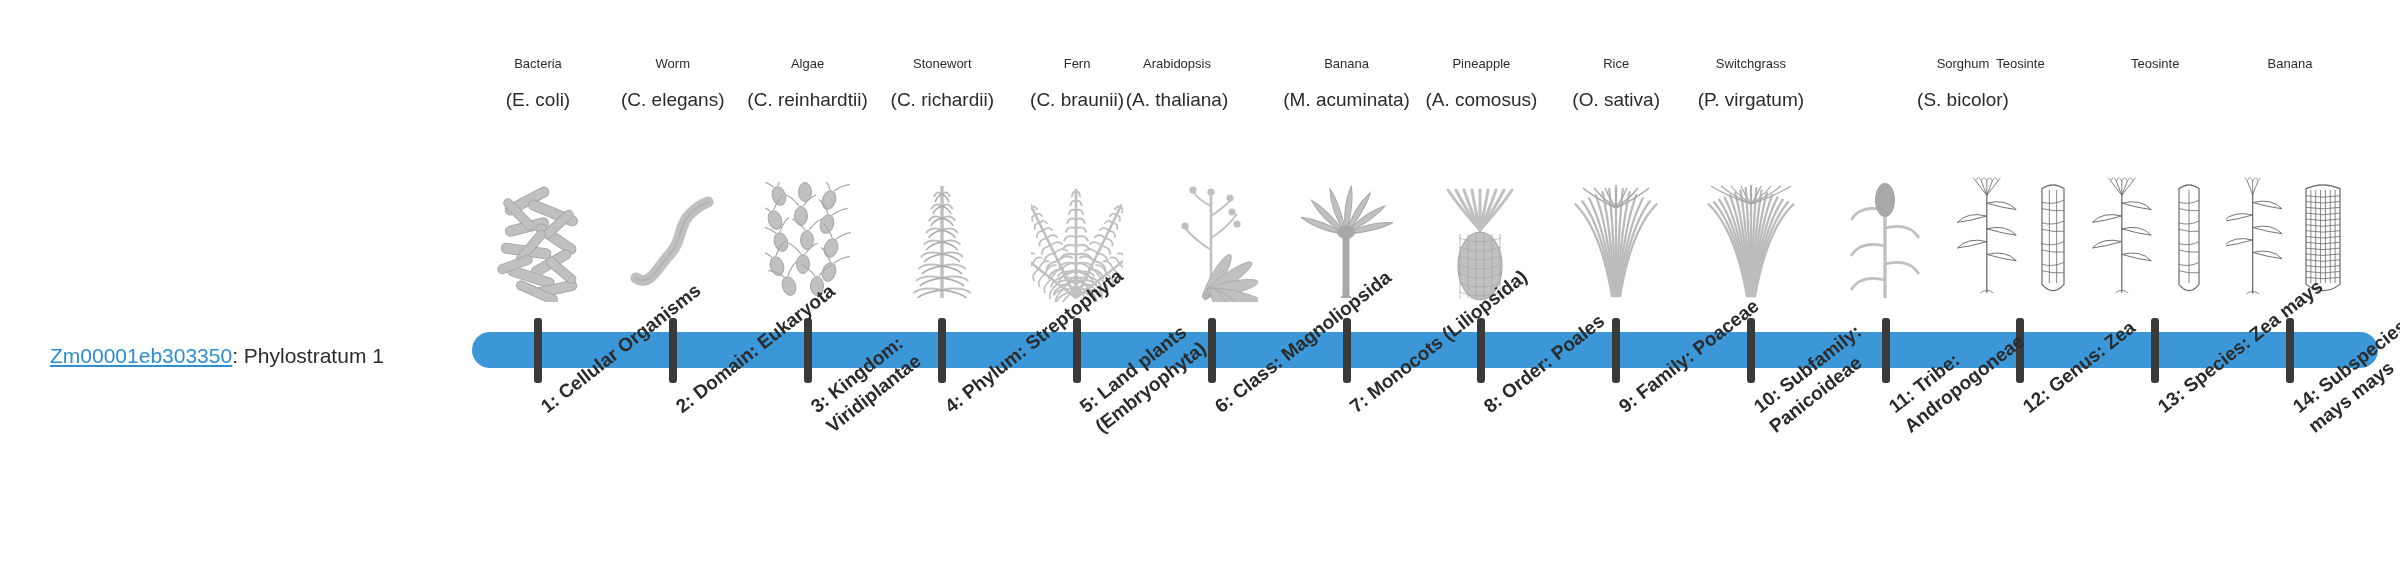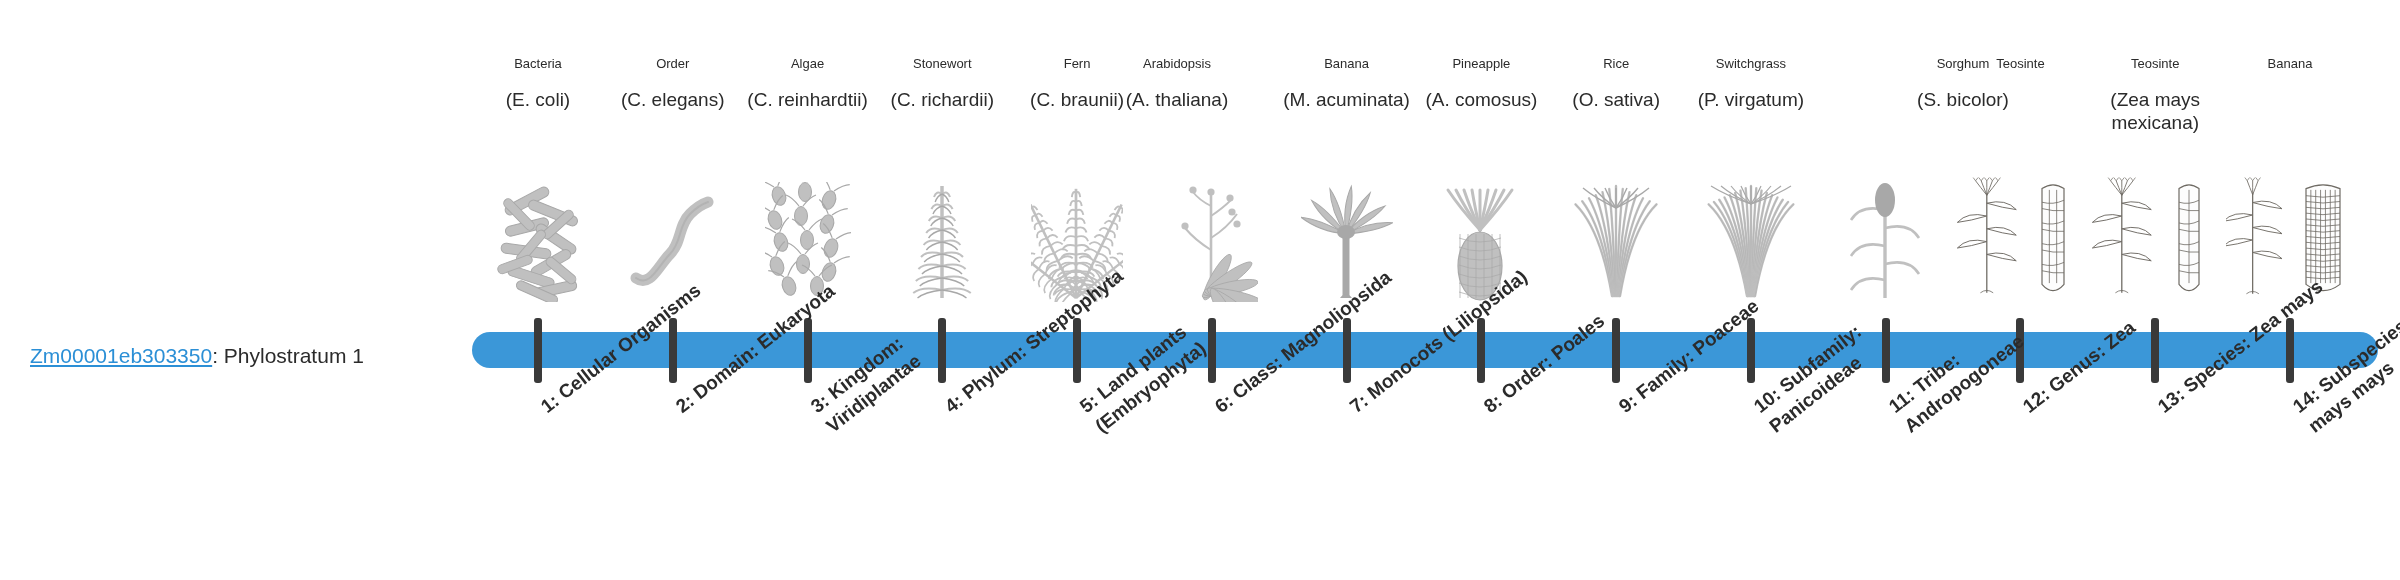--- a/index.html
+++ b/index.html
@@ -28,20 +28,21 @@
     text-align: left;
     font-size: 21px;
     line-height: 26px;
     white-space: nowrap;
     padding-left: 30px;
   }
   .gene-id {
     color: #2b8fd6;
     text-decoration: underline;
     cursor: pointer;
+    margin-left: 20px;
   }
   .gene-strat { color: #2b2b2b; }
 
   
   .track-area {
     position: absolute;
     left: 472px;
     top: 0px;
     width: 1906px;
     height: 580px;
@@ -153,21 +154,21 @@
         <div class="tick" style="left: 1548.46px;"></div>
         <div class="tick" style="left: 1683.23px;"></div>
         <div class="tick" style="left: 1818px;"></div>
       </div>
     <div id="columns-layer">
         <div class="col" style="left: 66px;">
           <div class="common-name">Bacteria</div>
           <div class="sci-name">(E. coli)</div>
         </div>
         <div class="col" style="left: 200.769px;">
-          <div class="common-name">Order</div>
+          <div class="common-name">Worm</div>
           <div class="sci-name">(C. elegans)</div>
         </div>
         <div class="col" style="left: 335.538px;">
           <div class="common-name">Algae</div>
           <div class="sci-name">(C. reinhardtii)</div>
         </div>
         <div class="col" style="left: 470.308px;">
           <div class="common-name">Stonewort</div>
           <div class="sci-name">(C. richardii)</div>
         </div>
@@ -197,21 +198,20 @@
         </div>
         <div class="col" style="left: 1491px;">
           <div class="common-name">Sorghum</div>
           <div class="sci-name">(S. bicolor)</div>
         </div>
         <div class="col" style="left: 1548.46px;">
           <div class="common-name">Teosinte</div>
         </div>
         <div class="col" style="left: 1683.23px;">
           <div class="common-name">Teosinte</div>
-          <div class="sci-name">(Zea mays mexicana)</div>
         </div>
         <div class="col" style="left: 1818px;">
           <div class="common-name">Banana</div>
         </div>
       </div>
     <div id="organisms-layer">
         <div class="organism" style="left: 66px;">
           <svg width="90" height="118" viewBox="0 0 90 118">
             <rect x="10" y="12" width="48" height="10" rx="5" fill="#c0c0c0" stroke="#a8a8a8" stroke-width="1" transform="rotate(-28 34 17)"></rect>
             <rect x="34" y="24" width="52" height="10" rx="5" fill="#c0c0c0" stroke="#a8a8a8" stroke-width="1" transform="rotate(22 60 29)"></rect>

